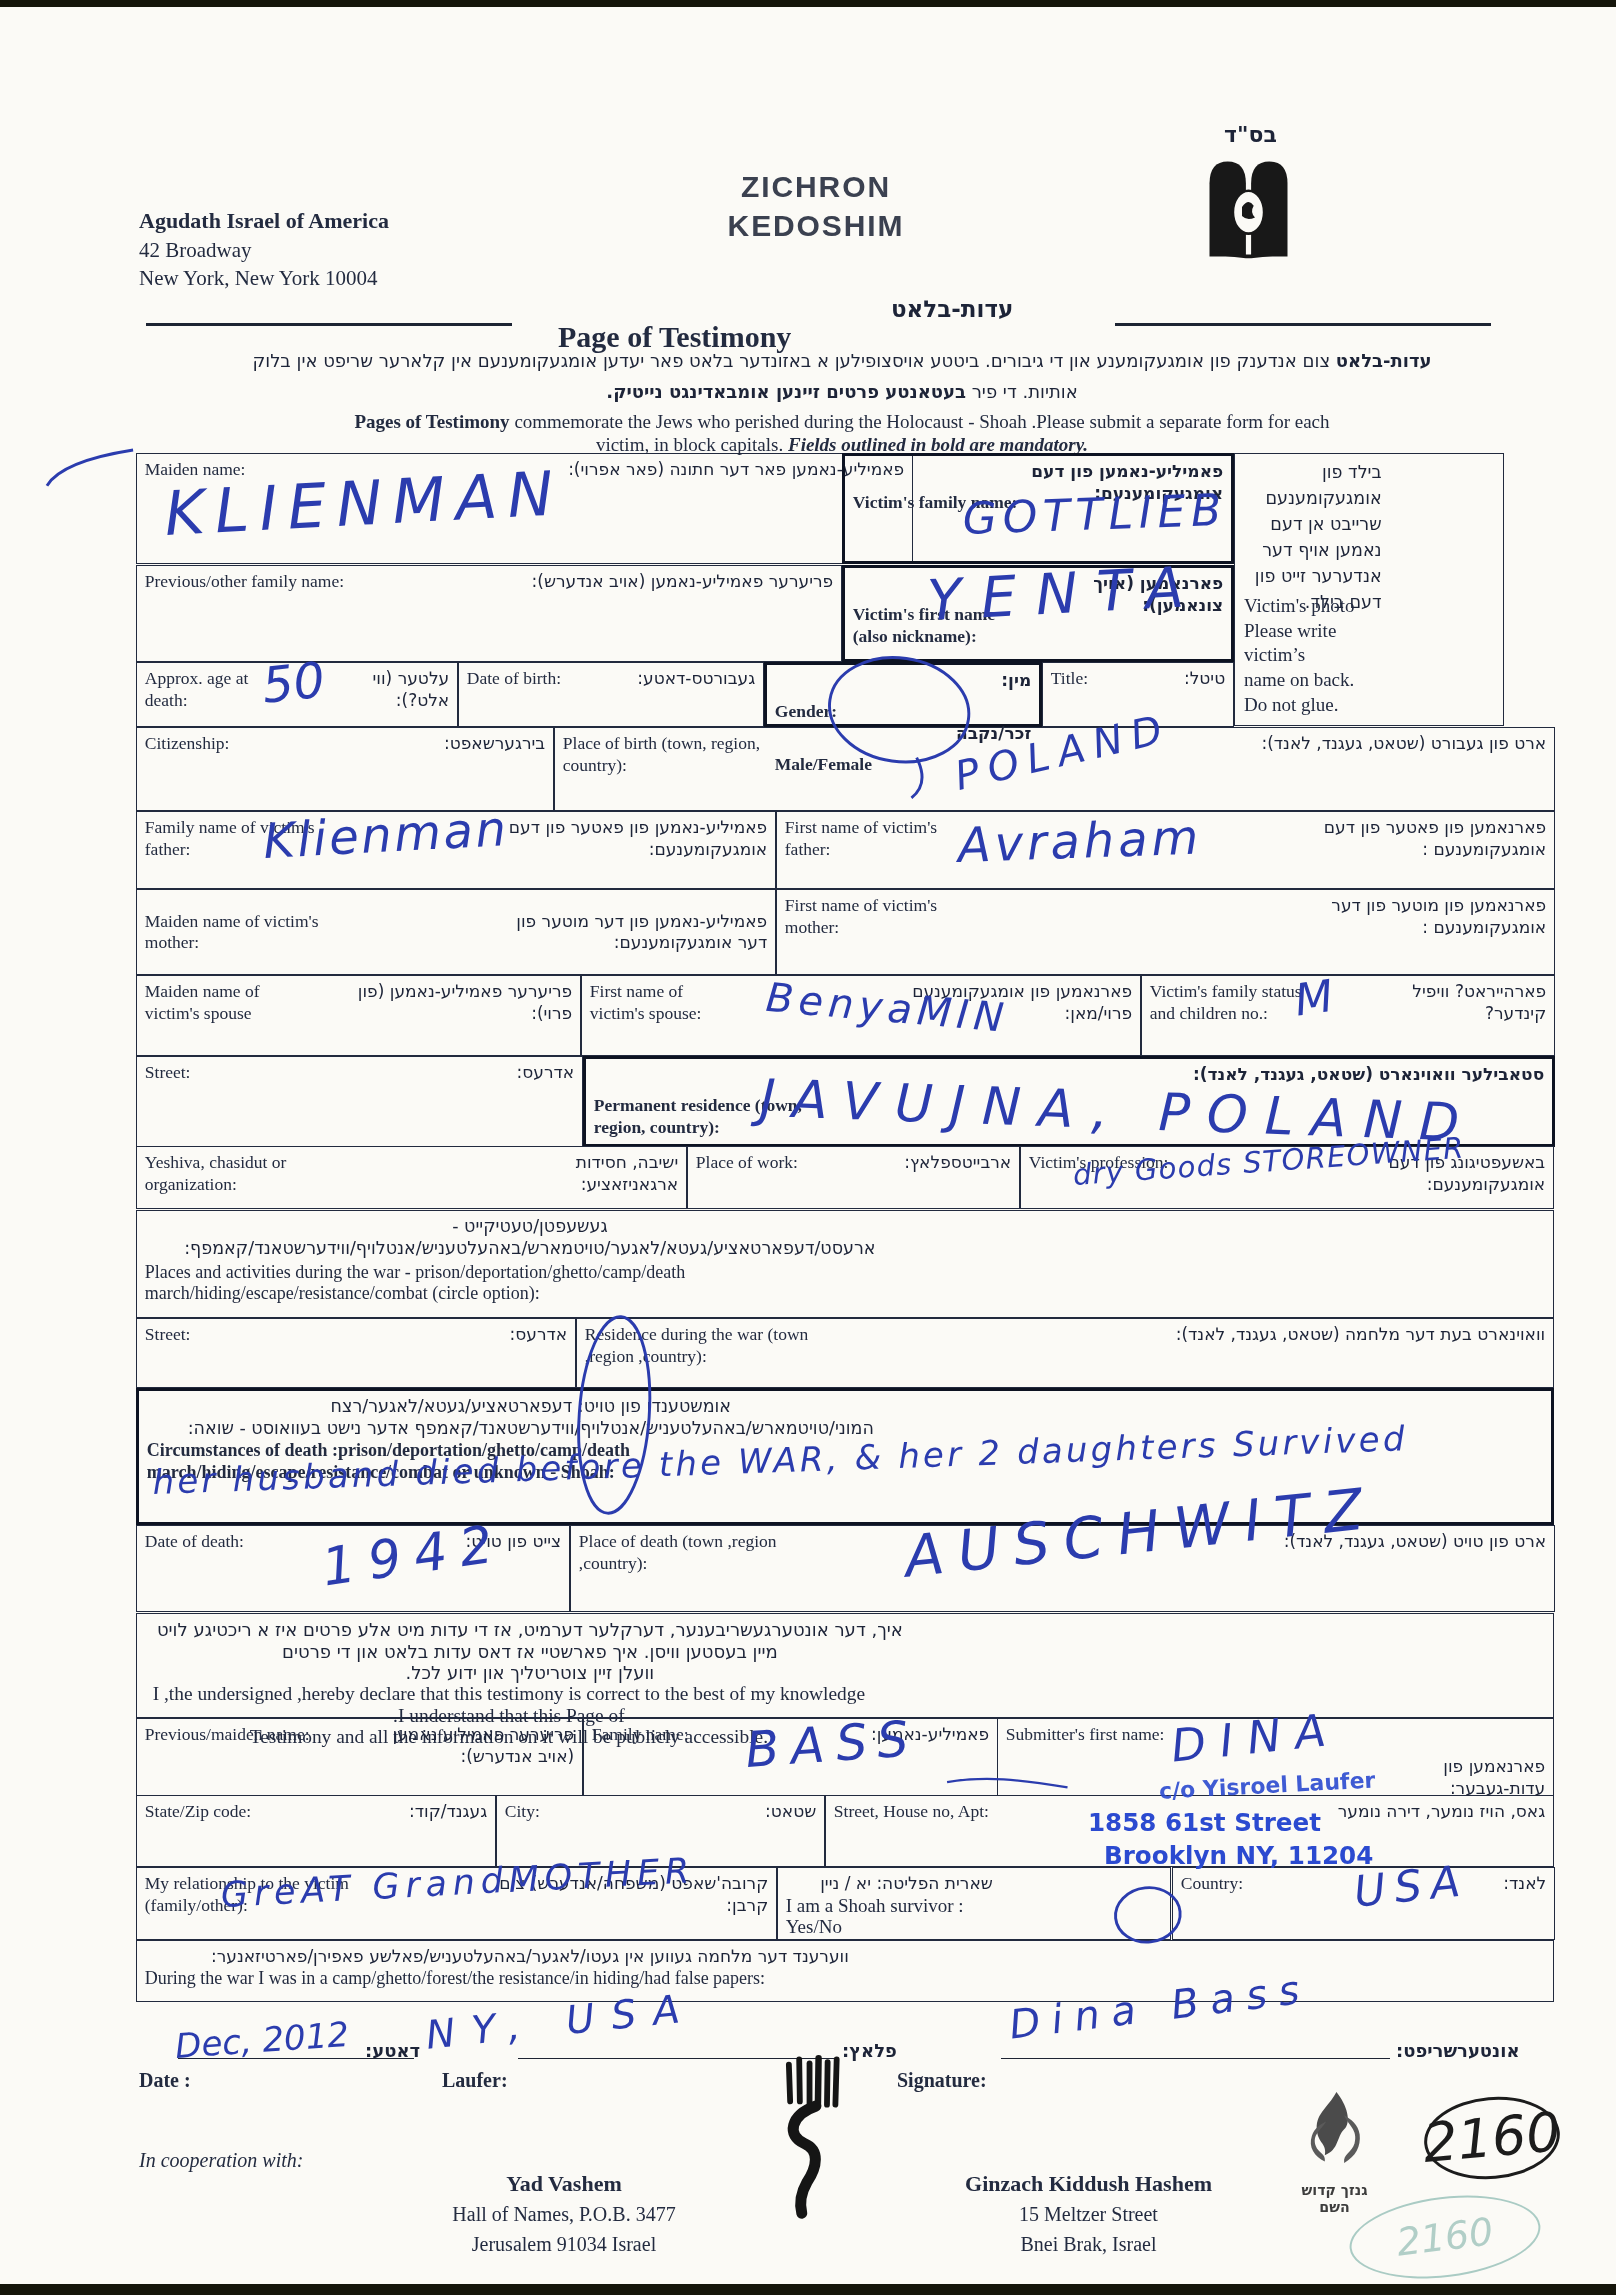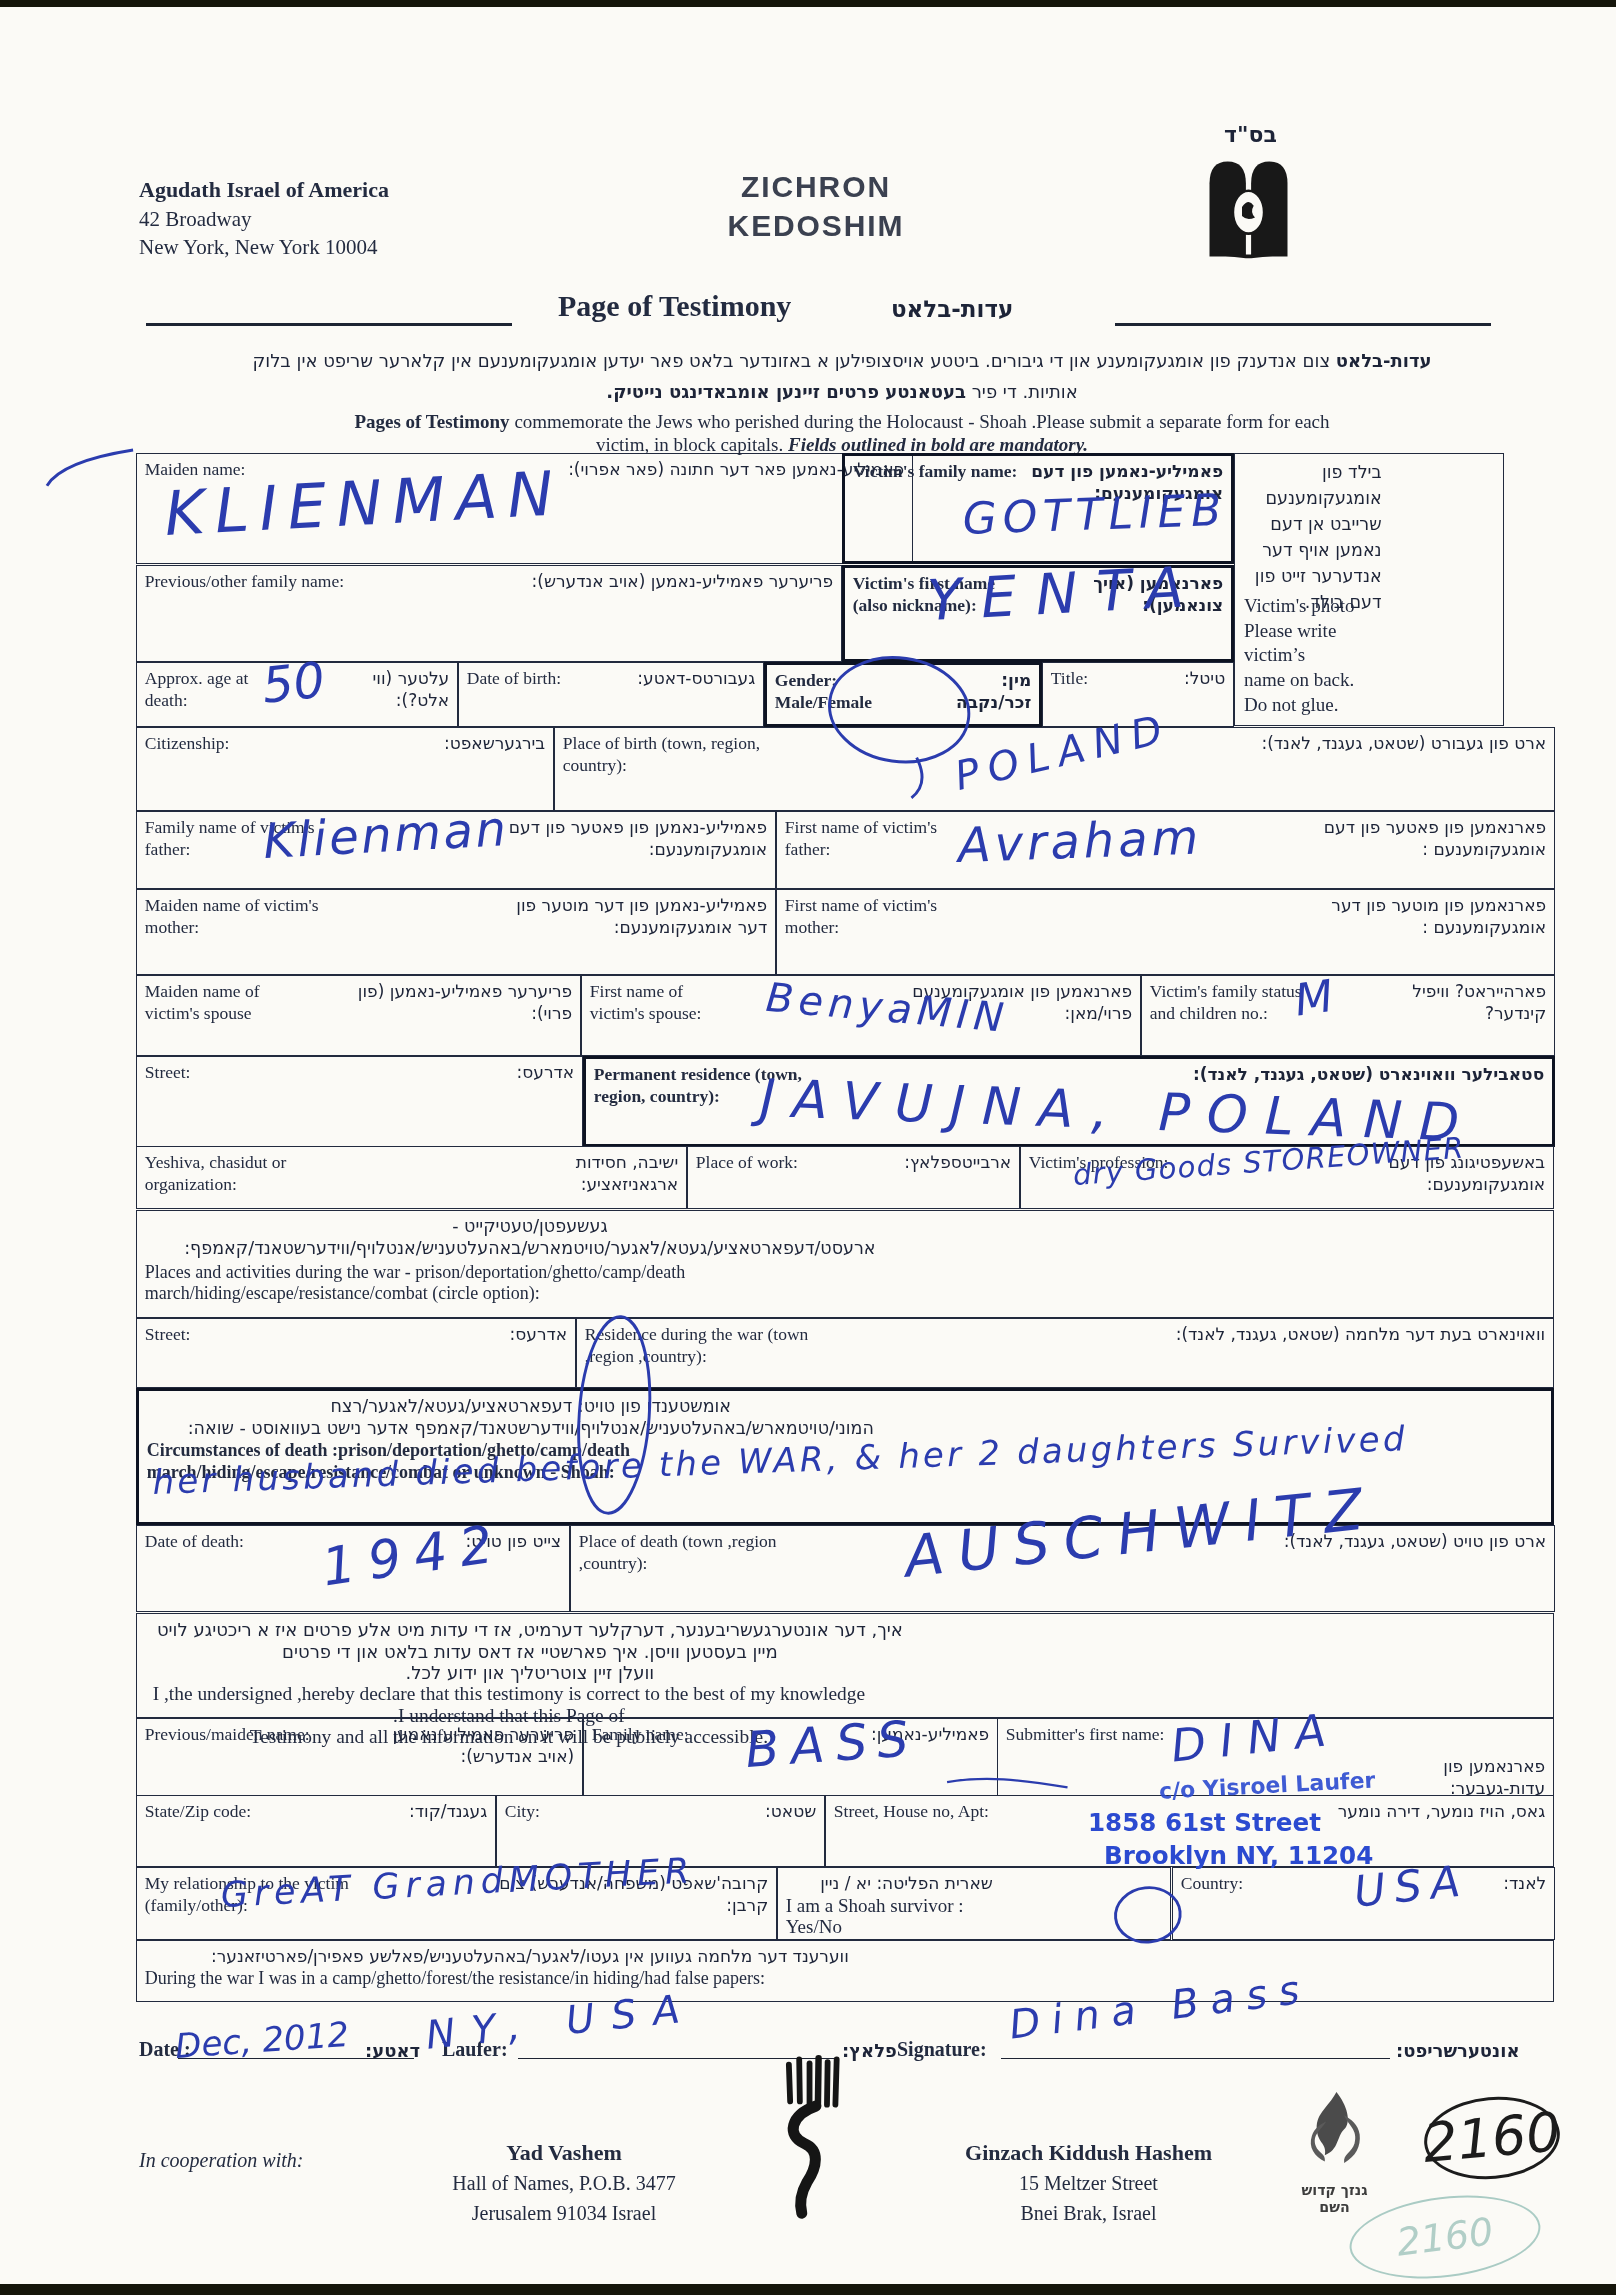--- a/index.html
+++ b/index.html
@@ -2,21 +2,21 @@
 <html style="font-size:10.4px"><head>
 <meta charset="utf-8">
 <style>
   html,body{margin:0;padding:0;background:#e8e6e0;}
   .page{position:relative;width:1617px;height:2295px;background:#fbfaf6;overflow:hidden;
         font-family:"Liberation Serif", serif;color:#232b40;}
   .abs{position:absolute;}
   .scanband{position:absolute;left:0;width:100%;background:#15150a;}
   
   .en{font-family:"Liberation Serif", serif;font-size:17.5px;line-height:21.4px;color:#232b40;}
-  .enb{font-weight:bold;}
+  .enb{font-weight:bold;margin-top:31px;}
   .yi{font-family:"DejaVu Sans", sans-serif;font-size:17px;line-height:21.4px;color:#1d2438;direction:rtl;}
   .yib{font-weight:bold;}
   
   .cell{position:absolute;box-sizing:border-box;border:1.9px solid #222a3e;background:transparent;
         display:flex;justify-content:space-between;align-items:flex-start;padding:5.2px 7.8px;}
   .cell.boldcell{border:3.9px solid #0d1322;}
   .cell .en{max-width:52%;}
   .cell .yi{max-width:55%;text-align:right;}
   .fullrow{display:block;}
   
@@ -144,21 +144,21 @@
 
   <div class="cell" style="left:136px;top:811px;width:640px;height:78px;">
     <span class="en" style="max-width:28%;">Family name of victim's father:</span>
     <span class="yi" style="max-width:42%;">פאמיליע-נאמען פון פאטער פון דעם אומגעקומענעם:</span>
   </div>
   <div class="cell" style="left:776px;top:811px;width:779px;height:78px;">
     <span class="en" style="max-width:24%;">First name of victim's father:</span>
     <span class="yi" style="max-width:38%;">פארנאמען פון פאטער פון דעם אומגעקומענעם :</span>
   </div>
 
-  <div class="cell" style="left:136px;top:889px;width:640px;height:86px;">
+  <div class="cell" style="left:136px;top:889px;width:640px;height:86px;align-items:center;">
     <span class="en" style="max-width:28%;">Maiden name of victim's mother:</span>
     <span class="yi" style="max-width:42%;">פאמיליע-נאמען פון דער מוטער פון דער אומגעקומענעם:</span>
   </div>
   <div class="cell" style="left:776px;top:889px;width:779px;height:86px;">
     <span class="en" style="max-width:24%;">First name of victim's mother:</span>
     <span class="yi" style="max-width:38%;">פארנאמען פון מוטער פון דער אומגעקומענעם :</span>
   </div>
 
   <div class="cell" style="left:136px;top:975px;width:445px;height:81px;">
     <span class="en" style="max-width:40%;">Maiden name of victim's spouse</span>

